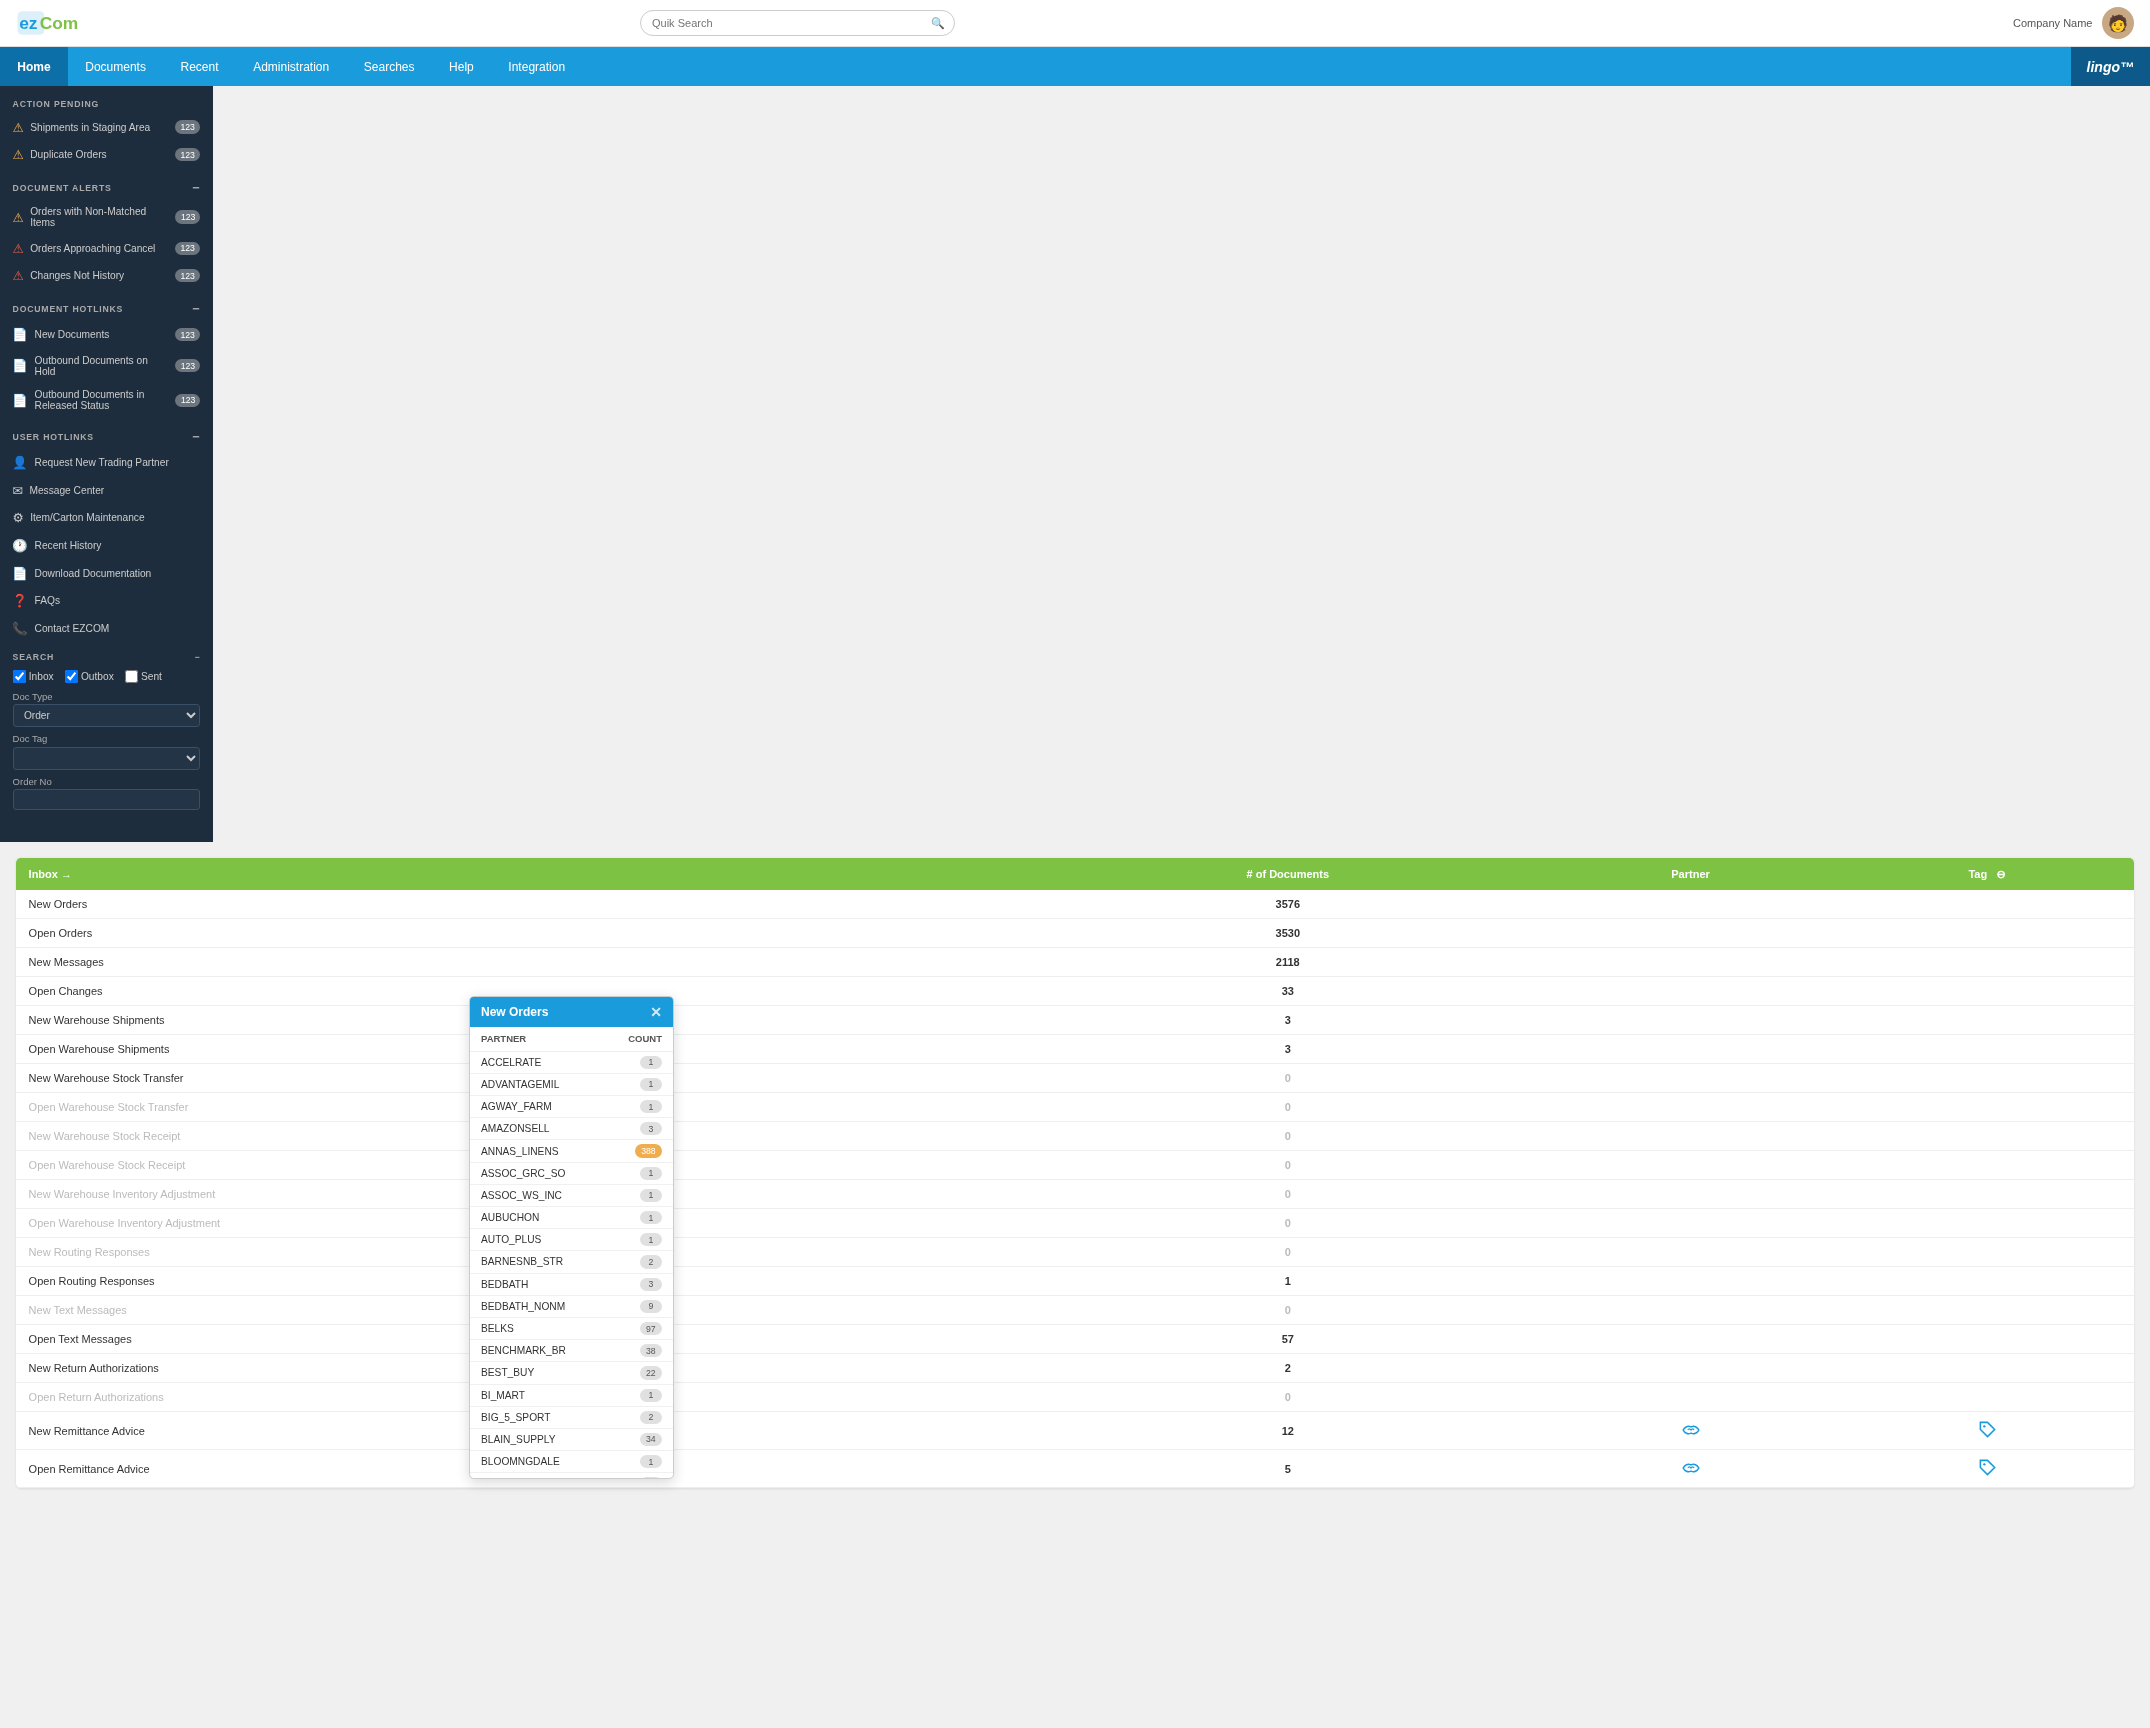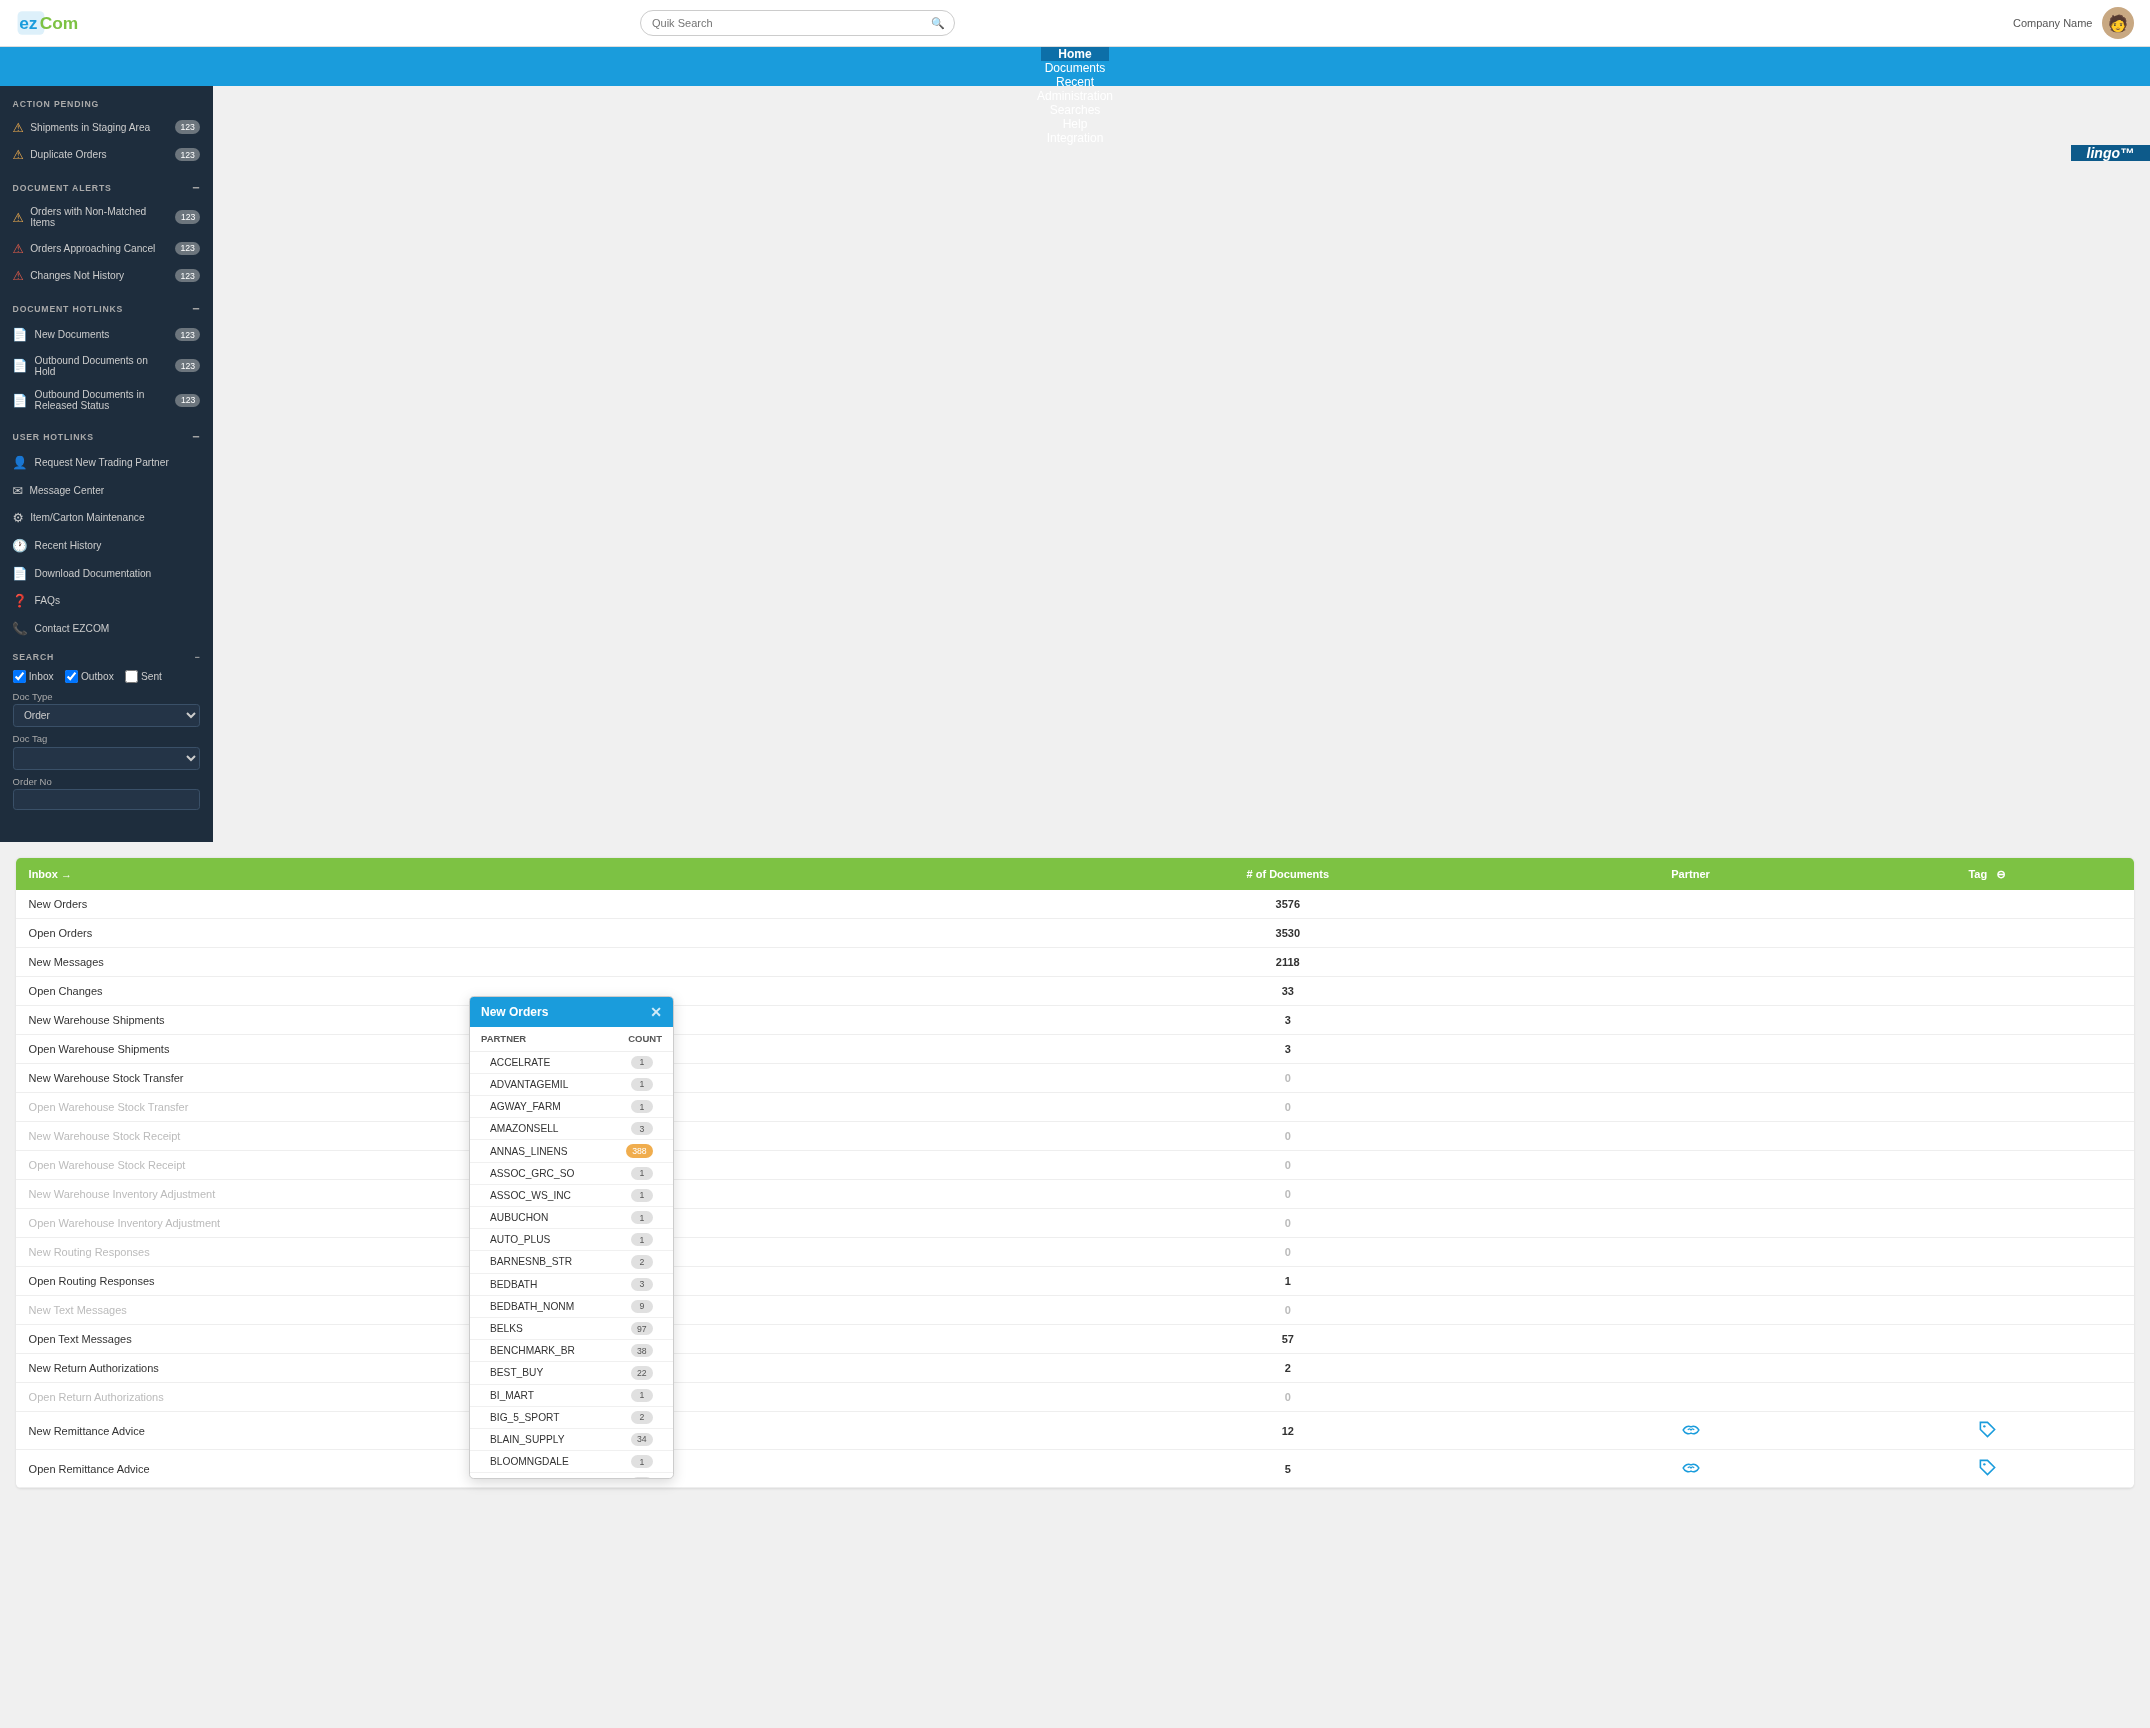--- a/index.html
+++ b/index.html
@@ -52,21 +52,20 @@
       font-size: 16px;
     }
 
     
     .nav {
       background: #1a9cdc;
       display: flex;
       align-items: center;
       padding: 0;
       height: 39px;
-      flex-direction: column;
     }
     .nav-item {
       padding: 0 17.3px;
       height: 100%;
       display: flex;
       align-items: center;
       color: #fff;
       font-size: 12px;
       cursor: pointer;
       white-space: nowrap;
@@ -259,21 +258,21 @@
       text-transform: uppercase;
     }
     .partner-list {
       max-height: 426px;
       overflow-y: auto;
     }
     .partner-row {
       display: flex;
       align-items: center;
       justify-content: space-between;
-      padding: 4px 20px;
+      padding: 4px 11px;
       border-bottom: 0.8px solid #f0f0f0;
       font-size: 10.2px;
     }
     .partner-name { color: #333; }
     .partner-count {
       background: #e0e0e0;
       color: #555;
       font-size: 8.7px;
       padding: 1.6px 6.3px;
       border-radius: 8px;

